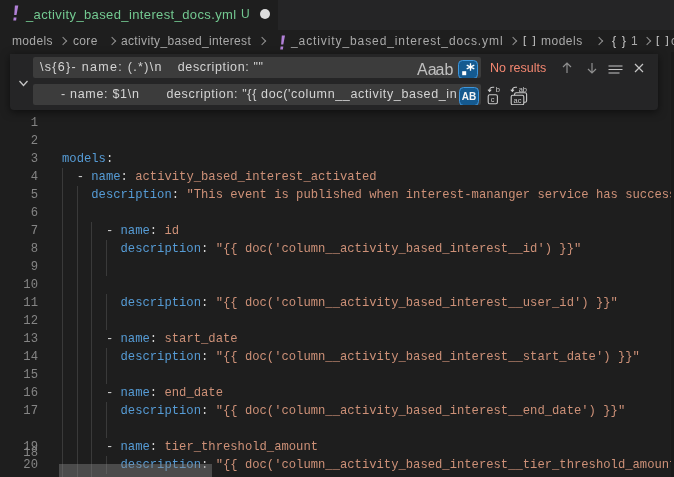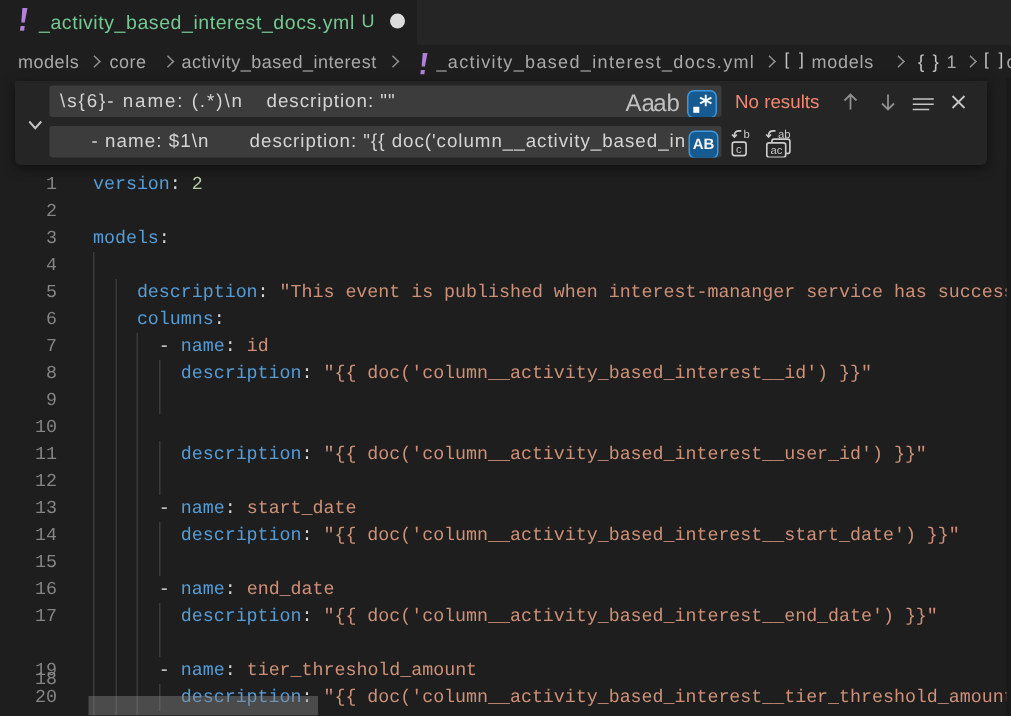--- a/index.html
+++ b/index.html
@@ -73,26 +73,26 @@
 
 <div class="guide" style="left:62px;top:168px;height:309px"></div>
 <div class="guide" style="left:77px;top:186px;height:291px"></div>
 <div class="guide" style="left:91px;top:222px;height:255px"></div>
 <div class="guide" style="left:106px;top:240px;height:36px"></div>
 <div class="guide" style="left:106px;top:294px;height:36px"></div>
 <div class="guide" style="left:106px;top:348px;height:36px"></div>
 <div class="guide" style="left:106px;top:402px;height:36px"></div>
 <div class="guide" style="left:106px;top:456px;height:18px"></div>
 
-<div class="line" style="top:114px"><span class="ln">1</span><span class="code"><span class="k">version</span><span class="p">:</span> <span class="n">2</span></span></div>
+<div class="line" style="top:114px"><span class="ln">1</span></div>
 <div class="line" style="top:132px"><span class="ln">2</span></div>
 <div class="line" style="top:150px"><span class="ln">3</span><span class="code"><span class="k">models</span><span class="p">:</span></span></div>
-<div class="line" style="top:168px"><span class="ln">4</span></div>
+<div class="line" style="top:168px"><span class="ln">4</span><span class="code">  <span class="p">-</span> <span class="k">name</span><span class="p">:</span> <span class="s">activity_based_interest_activated</span></span></div>
 <div class="line" style="top:186px"><span class="ln">5</span><span class="code">    <span class="k">description</span><span class="p">:</span> <span class="s">"This event is published when interest-mananger service has successfu</span></span></div>
-<div class="line" style="top:204px"><span class="ln">6</span><span class="code">    <span class="k">columns</span><span class="p">:</span></span></div>
+<div class="line" style="top:204px"><span class="ln">6</span></div>
 <div class="line" style="top:222px"><span class="ln">7</span><span class="code">      <span class="p">-</span> <span class="k">name</span><span class="p">:</span> <span class="s">id</span></span></div>
 <div class="line" style="top:240px"><span class="ln">8</span><span class="code">        <span class="k">description</span><span class="p">:</span> <span class="s">"{{ doc('column__activity_based_interest__id') }}"</span></span></div>
 <div class="line" style="top:258px"><span class="ln">9</span></div>
 <div class="line" style="top:276px"><span class="ln">10</span></div>
 <div class="line" style="top:294px"><span class="ln">11</span><span class="code">        <span class="k">description</span><span class="p">:</span> <span class="s">"{{ doc('column__activity_based_interest__user_id') }}"</span></span></div>
 <div class="line" style="top:312px"><span class="ln">12</span></div>
 <div class="line" style="top:330px"><span class="ln">13</span><span class="code">      <span class="p">-</span> <span class="k">name</span><span class="p">:</span> <span class="s">start_date</span></span></div>
 <div class="line" style="top:348px"><span class="ln">14</span><span class="code">        <span class="k">description</span><span class="p">:</span> <span class="s">"{{ doc('column__activity_based_interest__start_date') }}"</span></span></div>
 <div class="line" style="top:366px"><span class="ln">15</span></div>
 <div class="line" style="top:384px"><span class="ln">16</span><span class="code">      <span class="p">-</span> <span class="k">name</span><span class="p">:</span> <span class="s">end_date</span></span></div>

